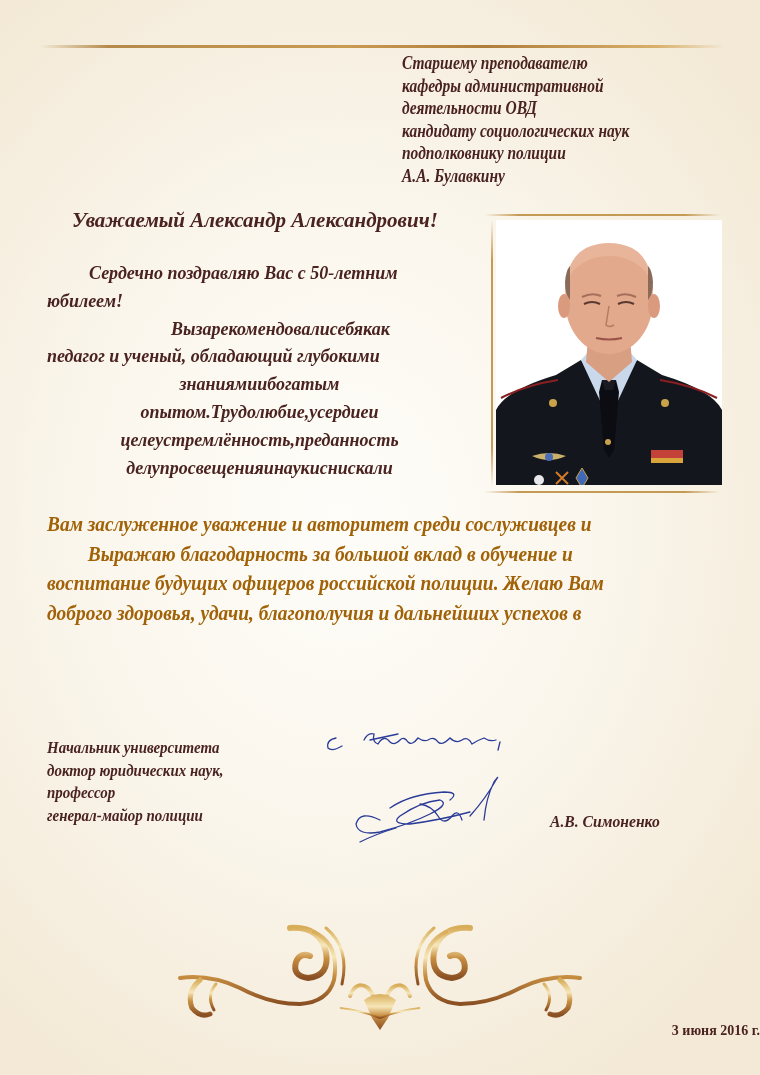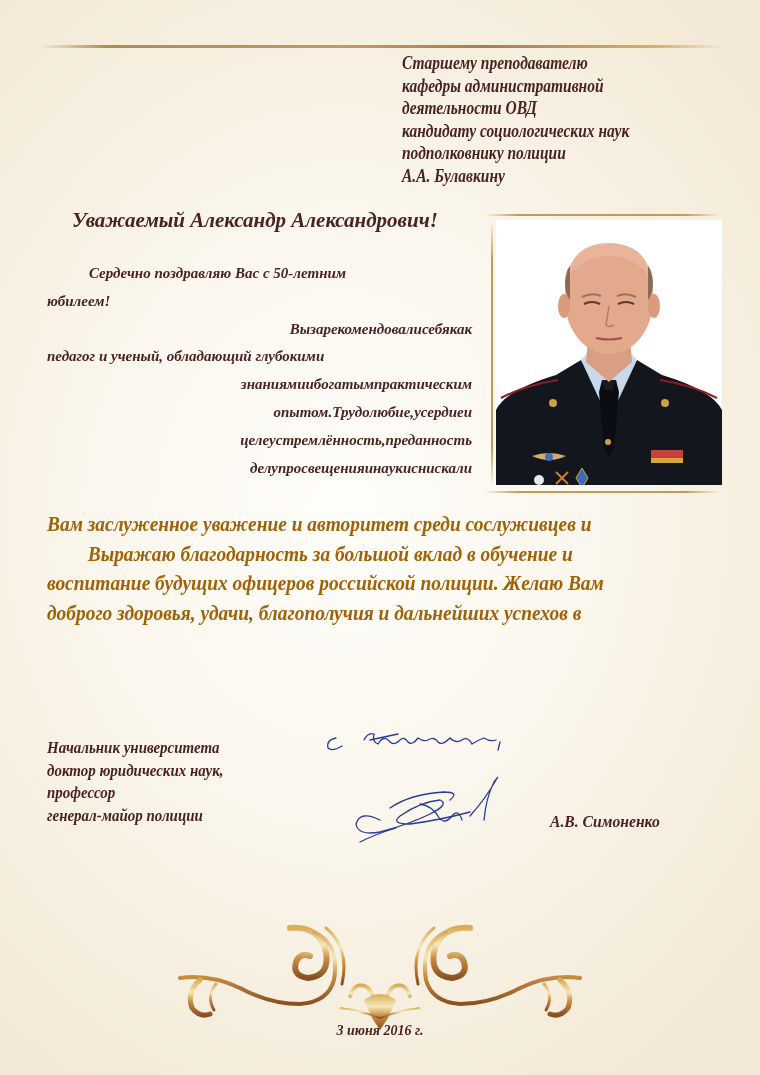--- a/index.html
+++ b/index.html
@@ -44,24 +44,24 @@
       background: #ffffff; overflow: hidden;
     }
     .salutation {
       position: absolute; left: 72px; top: 208px;
       font-family: "Liberation Serif", serif; font-style: italic; font-weight: bold;
       font-size: 21px; color: #4a2320; white-space: nowrap;
     }
     .narrow {
       position: absolute; left: 47px; top: 260px; width: 425px;
       font-family: "Liberation Serif", serif; font-style: italic; font-weight: bold;
-      font-size: 15px; line-height: 27.8px; color: #4a2320;
+      font-size: 18px; line-height: 27.8px; color: #4a2320;
     }
     .line { display: block; white-space: nowrap; }
-    .jl { display: flex; justify-content: flex-end; white-space: nowrap; }
+    .jl { display: flex; justify-content: center; white-space: nowrap; }
     .ind { padding-left: 42px; }
     .spaced { letter-spacing: 3.6px; }
     .wide {
       position: absolute; left: 47px; top: 510px; width: 673px;
       font-family: "Liberation Serif", serif; font-style: italic; font-weight: bold;
       font-size: 20px; line-height: 29.5px; color: #a16207;
     }
     .wide .cond { transform: scaleX(0.97); transform-origin: left; }
     .signer-title {
       position: absolute; left: 47px; top: 737px;
@@ -72,22 +72,22 @@
     .signer-title div { white-space: nowrap; }
     .signer-name {
       position: absolute; left: 550px; top: 812px;
       font-family: "Liberation Serif", serif; font-style: italic; font-weight: bold;
       font-size: 17px; color: #4a2320; white-space: nowrap;
       transform: scaleX(0.92); transform-origin: left top;
     }
     .handwriting { position: absolute; left: 320px; top: 720px; width: 220px; height: 130px; }
     .ornament { position: absolute; left: 170px; top: 918px; width: 420px; height: 120px; }
     .date {
-      position: absolute; left: 0; width: 760px; top: 1023px; text-align: center;
-      font-family: "Liberation Serif", serif; font-style: italic; font-weight: bold;
+      position: absolute; left: 0; width: 760px; top: 1023px; text-align: right;
+      font-family: "Liberation Serif", serif; font-weight: bold;
       font-size: 14px; color: #4a2320;
     }
   </style>
 </head>
 <body>
 
 <div class="top-rule"></div>
 
 <div class="addressee">
   <div>Старшему преподавателю</div>
@@ -156,21 +156,20 @@
     <span>Вы</span>
     <span>зарекомендовали</span>
     <span>себя</span>
     <span>как</span>
   </span>
   <span class="line">педагог и ученый, обладающий глубокими</span>
   <span class="jl">
     <span>знаниями</span>
     <span>и</span>
     <span>богатым</span>
-    <span>практическим</span>
   </span>
   <span class="jl">
     <span>опытом.</span>
     <span>Трудолюбие,</span>
     <span>усердие</span>
     <span>и</span>
   </span>
   <span class="jl">
     <span>целеустремлённость,</span>
     <span>преданность</span>

